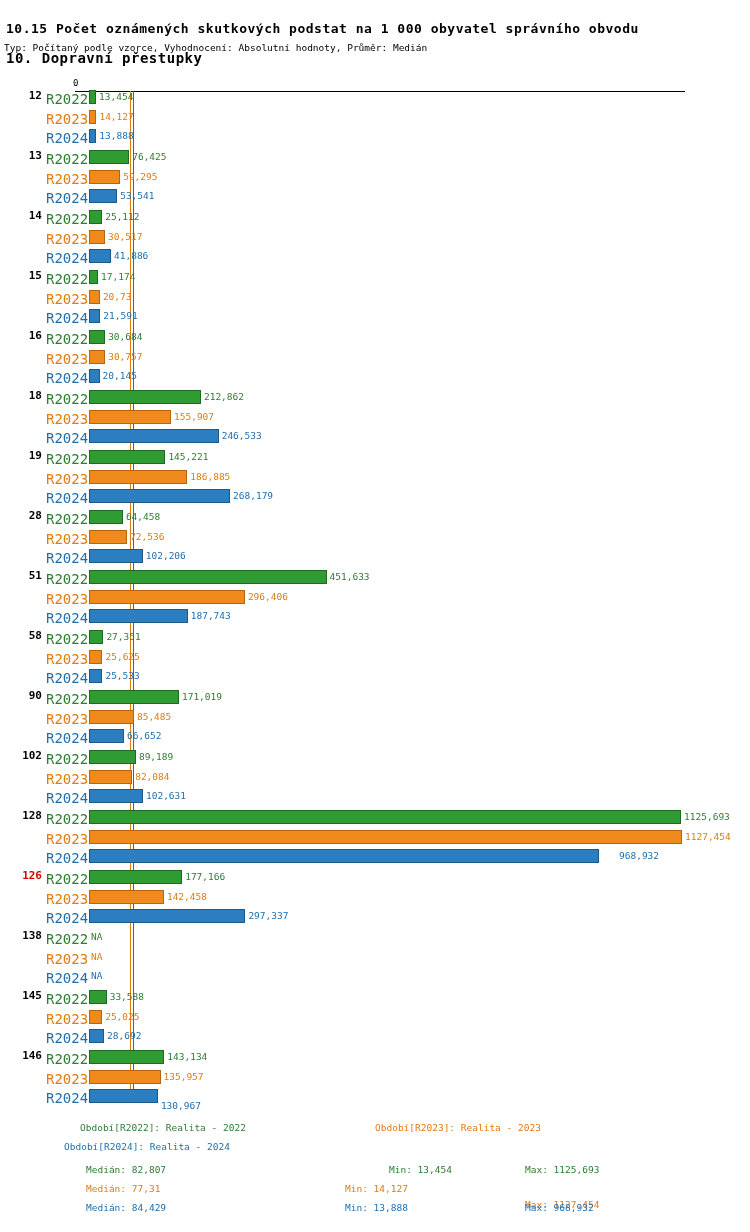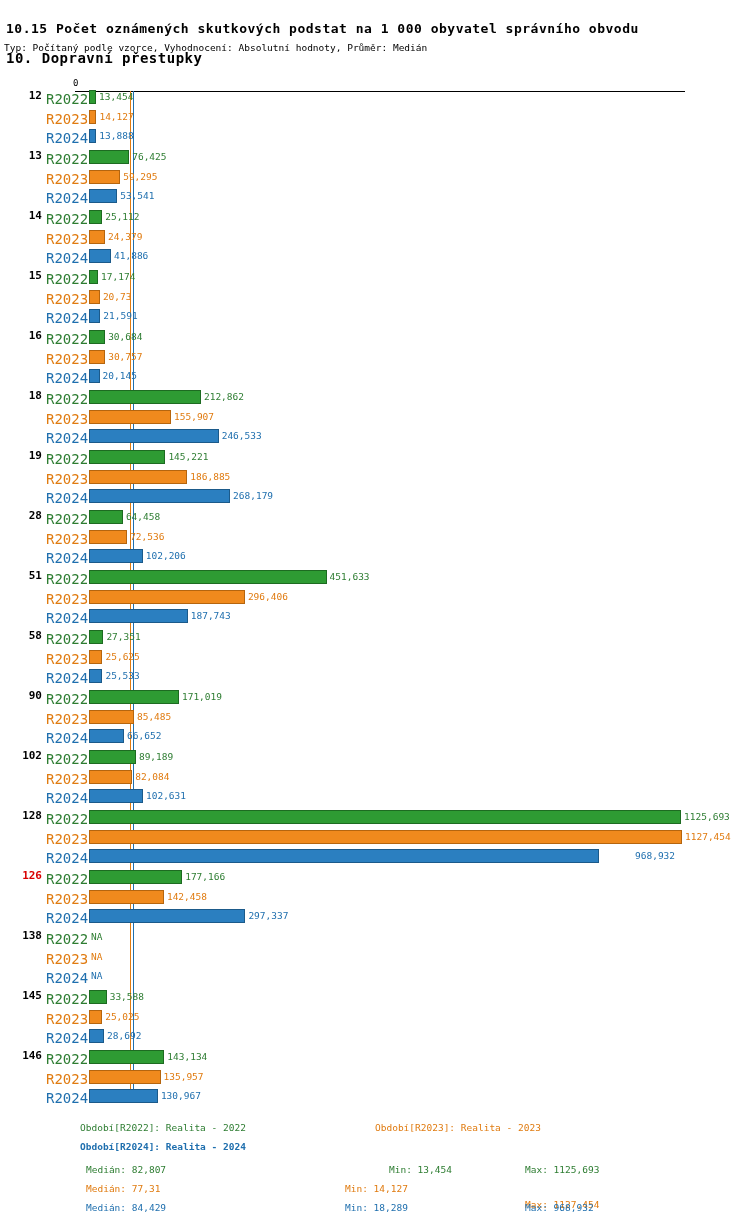--- a/index.html
+++ b/index.html
@@ -181,21 +181,21 @@
       <div class="group" style="top: 129px; height: 59.1px;">
         <div class="group-label" style="top: 2px;">14</div>
         <div class="row" style="top: 0px;">
           <div class="row-label c1">R2022</div>
           <div class="bar s1" style="width: 13.208px;"></div>
           <div class="bar-value c1" style="left: 105.208px;">25,112</div>
         </div>
         <div class="row" style="top: 19.7px;">
           <div class="row-label c2">R2023</div>
           <div class="bar s2" style="width: 16.0508px;"></div>
-          <div class="bar-value c2" style="left: 108.051px;">24,379</div>
+          <div class="bar-value c2" style="left: 108.051px;">30,517</div>
         </div>
         <div class="row" style="top: 39.4px;">
           <div class="row-label c3">R2024</div>
           <div class="bar s3" style="width: 22.0305px;"></div>
           <div class="bar-value c3" style="left: 114.031px;">41,886</div>
         </div>
       </div>
       <div class="group" style="top: 189px; height: 59.1px;">
         <div class="group-label" style="top: 2px;">15</div>
         <div class="row" style="top: 0px;">
@@ -366,21 +366,21 @@
           <div class="bar-value c1" style="left: 684.074px;">1125,693</div>
         </div>
         <div class="row" style="top: 19.7px;">
           <div class="row-label c2">R2023</div>
           <div class="bar s2" style="width: 593px;"></div>
           <div class="bar-value c2" style="left: 685px;">1127,454</div>
         </div>
         <div class="row" style="top: 39.4px;">
           <div class="row-label c3">R2024</div>
           <div class="bar s3" style="width: 509.623px;"></div>
-          <div class="bar-value c3" style="left: 635px;">968,932</div>
+          <div class="bar-value c3" style="left: 599px; padding-left: 20px;">968,932</div>
         </div>
       </div>
       <div class="group" style="top: 789px; height: 59.1px;">
         <div class="group-label highlight" style="top: 2px;">126</div>
         <div class="row" style="top: 0px;">
           <div class="row-label c1">R2022</div>
           <div class="bar s1" style="width: 93.1829px;"></div>
           <div class="bar-value c1" style="left: 185.183px;">177,166</div>
         </div>
         <div class="row" style="top: 19.7px;">
@@ -435,35 +435,35 @@
           <div class="bar-value c1" style="left: 167.283px;">143,134</div>
         </div>
         <div class="row" style="top: 19.7px;">
           <div class="row-label c2">R2023</div>
           <div class="bar s2" style="width: 71.5085px;"></div>
           <div class="bar-value c2" style="left: 163.508px;">135,957</div>
         </div>
         <div class="row" style="top: 39.4px;">
           <div class="row-label c3">R2024</div>
           <div class="bar s3" style="width: 68.8839px;"></div>
-          <div class="bar-value c3" style="left: 160.884px;">130,967</div>
+          <div class="bar-value c3" style="left: 160.884px; margin-top: 10px;">130,967</div>
         </div>
       </div>
     </div>
 </div>
 
 <div class="legend">
   <div class="legend-line c1" style="left:80px; top:0px;">Období[R2022]: Realita - 2022</div>
   <div class="legend-line c2" style="left:375px; top:0px;">Období[R2023]: Realita - 2023</div>
-  <div class="legend-line c3" style="left:80px; top:19px;font-weight:bold;">Období[R2024]: Realita - 2024</div>
+  <div class="legend-line c3" style="left:64px; top:19px;">Období[R2024]: Realita - 2024</div>
 </div>
 
 <div class="stats">
   <div class="stat-cell c1" style="left:86px; top:0px;">Medián: 82,807</div>
   <div class="stat-cell c1" style="left:345px; top:0px;padding-left:44px;">Min: 13,454</div>
   <div class="stat-cell c1" style="left:525px; top:0px;">Max: 1125,693</div>
   <div class="stat-cell c2" style="left:86px; top:19px;">Medián: 77,31</div>
   <div class="stat-cell c2" style="left:345px; top:19px;">Min: 14,127</div>
   <div class="stat-cell c2" style="left:525px; top:19px;margin-top:16px;">Max: 1127,454</div>
   <div class="stat-cell c3" style="left:86px; top:38px;">Medián: 84,429</div>
-  <div class="stat-cell c3" style="left:345px; top:38px;">Min: 18,289</div>
+  <div class="stat-cell c3" style="left:345px; top:38px;">Min: 13,888</div>
   <div class="stat-cell c3" style="left:525px; top:38px;">Max: 968,932</div>
 </div>
 
 </body></html>

